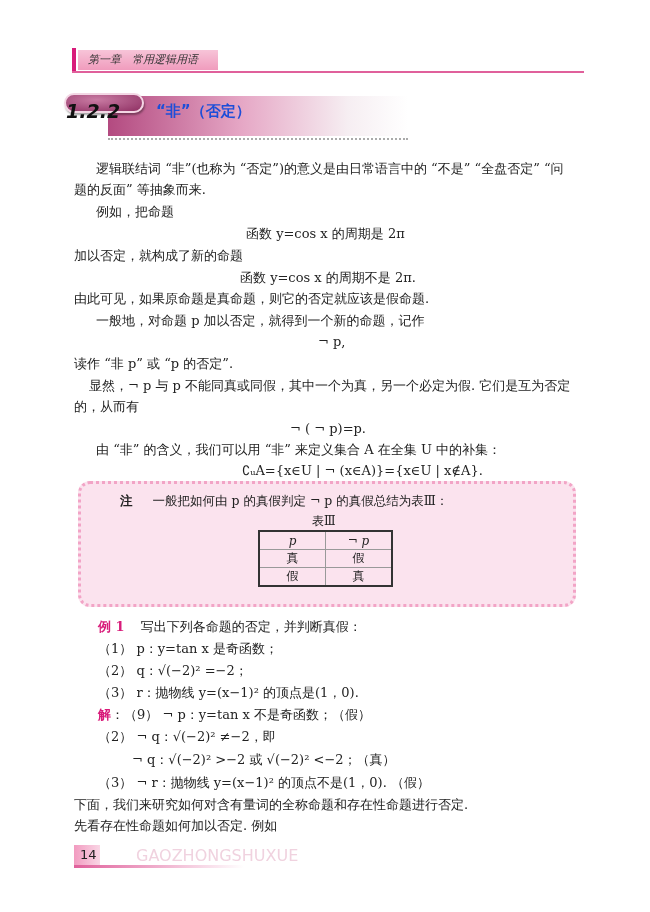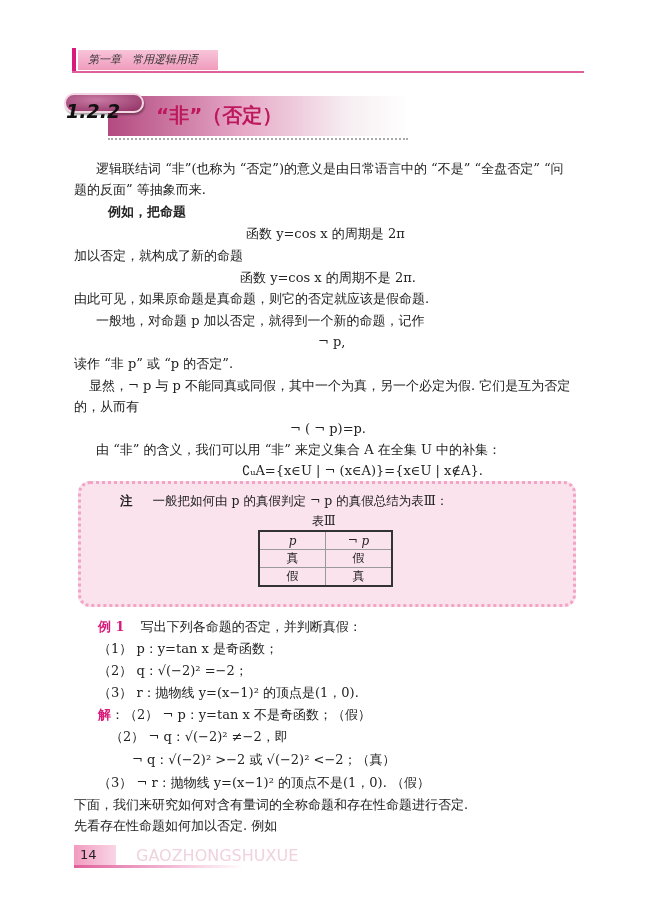--- a/index.html
+++ b/index.html
@@ -14,36 +14,36 @@
       font-family:"DejaVu Sans","Liberation Sans",sans-serif; }
     .chap-line { left:72px; top:71px; width:512px; height:2px; background:#e0609b; }
     
     .sec-stripe { left:108px; top:96px; width:300px; height:40px;
       background:linear-gradient(to right,#b34a80,#e6a8c6 45%,#f6eef2 80%,#ffffff); }
     .sec-badge { left:64px; top:93px; width:80px; height:20px; border-radius:16px;
       background:radial-gradient(ellipse at 40% 30%,#c97ba3,#8e2f62); color:#111;
       font-family:"DejaVu Sans","Liberation Sans",sans-serif; font-weight:bold; font-style:italic;
       font-size:19px; line-height:32px; box-shadow:1px 2px 2px rgba(0,0,0,.35);
       border:2px solid #f3d6e4; box-sizing:border-box; }
-    .sec-title { left:156px; top:102px; font-size:20px; font-weight:bold; color:#be185d;
+    .sec-title { left:156px; top:102px; font-size:15px; font-weight:bold; color:#1d4ed8;
       font-family:"DejaVu Sans","Liberation Sans",sans-serif; }
     .sec-dots { left:108px; top:138px; width:300px; height:0; border-top:2px dotted #aaa; }
     
     .t { font-size:13px; line-height:18px; white-space:nowrap; }
     .pink { color:#d81b7a; font-weight:bold; }
     
     .note { left:78px; top:481px; width:498px; height:126px; background:#fbe3ee;
       border:3px dotted #f2a4c6; border-radius:12px; box-sizing:border-box; }
     .note-label { font-weight:bold; }
     table.tt { border-collapse:collapse; position:absolute; left:258px; top:530px; width:135px;
       font-size:12px; }
     table.tt td { border:1px solid #999; text-align:center; height:17px; padding:0; width:50%; }
     table.tt { border:2px solid #333; }
     
-    .foot-num { left:74px; top:845px; width:42px; height:20px;
+    .foot-num { left:74px; top:845px; width:26px; height:20px;
       background:linear-gradient(to right,#f29bc0,#f9d6e5); font-size:13px;
       font-family:"DejaVu Sans","Liberation Sans",sans-serif; line-height:20px; padding-left:6px; box-sizing:border-box; }
     .foot-line { left:74px; top:865px; width:170px; height:3px;
       background:linear-gradient(to right,#e0609b,#ffffff); }
     .foot-brand { left:136px; top:846px; font-size:16px; color:#f0d2df; letter-spacing:0;
       font-family:"DejaVu Sans","Liberation Sans",sans-serif; }
   </style>
 </head>
 <body>
 
@@ -51,21 +51,21 @@
 <div class="abs chap-tab">第一章　常用逻辑用语</div>
 <div class="abs chap-line"></div>
 
 <div class="abs sec-stripe"></div>
 <div class="abs sec-badge">1.2.2</div>
 <div class="abs sec-title">“非”（否定）</div>
 <div class="abs sec-dots"></div>
 
 <div class="abs t" style="left:96px;top:160px;">逻辑联结词 “非”(也称为 “否定”)的意义是由日常语言中的 “不是” “全盘否定” “问</div>
 <div class="abs t" style="left:74px;top:181px;">题的反面” 等抽象而来.</div>
-<div class="abs t" style="left:108px;top:203px;font-weight:bold;">例如，把命题</div>
+<div class="abs t" style="left:96px;top:203px;">例如，把命题</div>
 <div class="abs t" style="left:246px;top:225px;">函数 y=cos x 的周期是 2π</div>
 <div class="abs t" style="left:74px;top:247px;">加以否定，就构成了新的命题</div>
 <div class="abs t" style="left:240px;top:269px;">函数 y=cos x 的周期不是 2π.</div>
 <div class="abs t" style="left:74px;top:290px;">由此可见，如果原命题是真命题，则它的否定就应该是假命题.</div>
 <div class="abs t" style="left:96px;top:312px;">一般地，对命题 p 加以否定，就得到一个新的命题，记作</div>
 <div class="abs t" style="left:318px;top:333px;">¬ p,</div>
 <div class="abs t" style="left:74px;top:355px;">读作 “非 p” 或 “p 的否定”.</div>
 <div class="abs t" style="left:89px;top:377px;">显然，¬ p 与 p 不能同真或同假，其中一个为真，另一个必定为假. 它们是互为否定</div>
 <div class="abs t" style="left:74px;top:398px;">的，从而有</div>
 <div class="abs t" style="left:290px;top:420px;">¬ ( ¬ p)=p.</div>
@@ -99,23 +99,23 @@
 <div class="abs t" style="left:98px;top:618px;">
   <span class="pink">例 1</span>
   <span style="display:inline-block;width:8px;"></span>
   <span>写出下列各命题的否定，并判断真假：</span>
 </div>
 <div class="abs t" style="left:98px;top:640px;">（1） p：y=tan x 是奇函数；</div>
 <div class="abs t" style="left:98px;top:662px;">（2） q：√(−2)² =−2；</div>
 <div class="abs t" style="left:98px;top:684px;">（3） r：抛物线 y=(x−1)² 的顶点是(1，0).</div>
 
 <div class="abs t" style="left:98px;top:706px;">
-  <span class="pink">解</span><span>：（2） ¬ p：y=tan x 不是奇函数；（假）</span>
+  <span class="pink">解</span><span>：（9） ¬ p：y=tan x 不是奇函数；（假）</span>
 </div>
-<div class="abs t" style="left:110px;top:728px;">（2） ¬ q：√(−2)² ≠−2，即</div>
+<div class="abs t" style="left:98px;top:728px;">（2） ¬ q：√(−2)² ≠−2，即</div>
 <div class="abs t" style="left:132px;top:751px;">¬ q：√(−2)² &gt;−2 或 √(−2)² &lt;−2；（真）</div>
 <div class="abs t" style="left:98px;top:774px;">（3） ¬ r：抛物线 y=(x−1)² 的顶点不是(1，0). （假）</div>
 
 <div class="abs t" style="left:74px;top:796px;">下面，我们来研究如何对含有量词的全称命题和存在性命题进行否定.</div>
 <div class="abs t" style="left:74px;top:817px;">先看存在性命题如何加以否定. 例如</div>
 
 <div class="abs foot-num">14</div>
 <div class="abs foot-brand">GAOZHONGSHUXUE</div>
 <div class="abs foot-line"></div>
 

